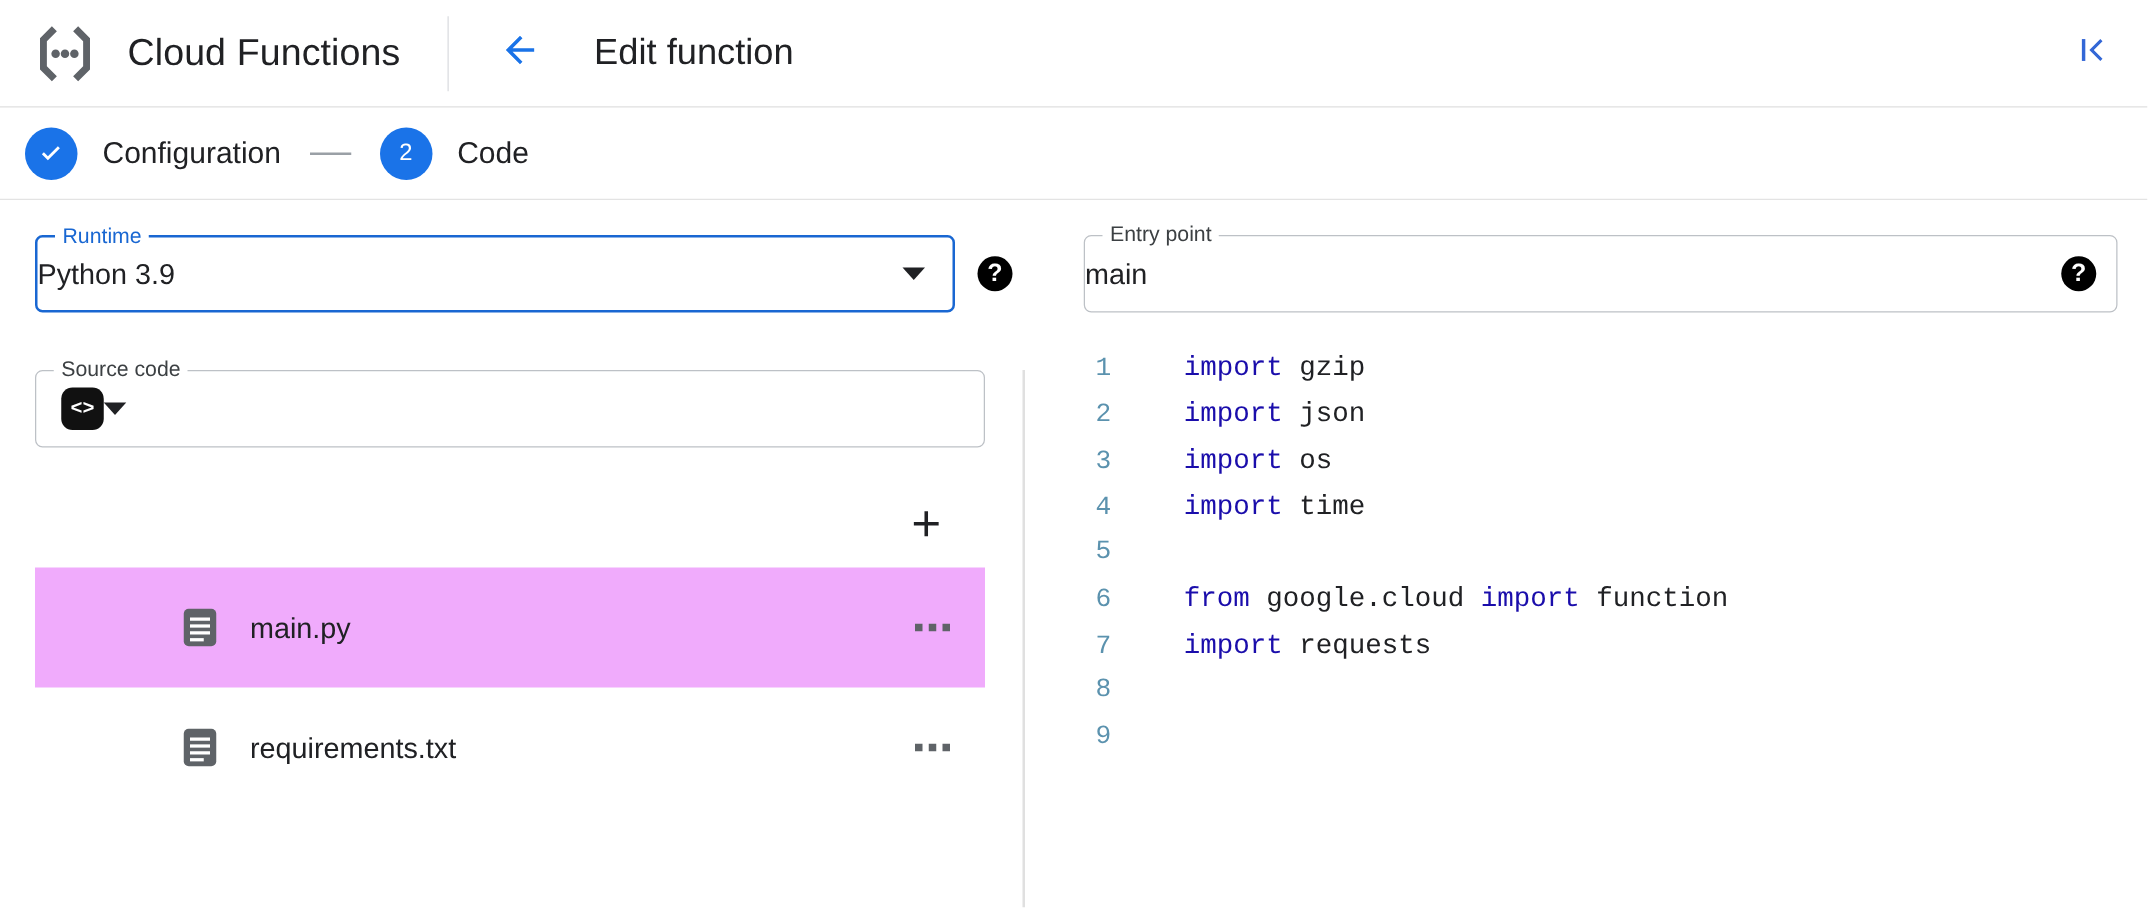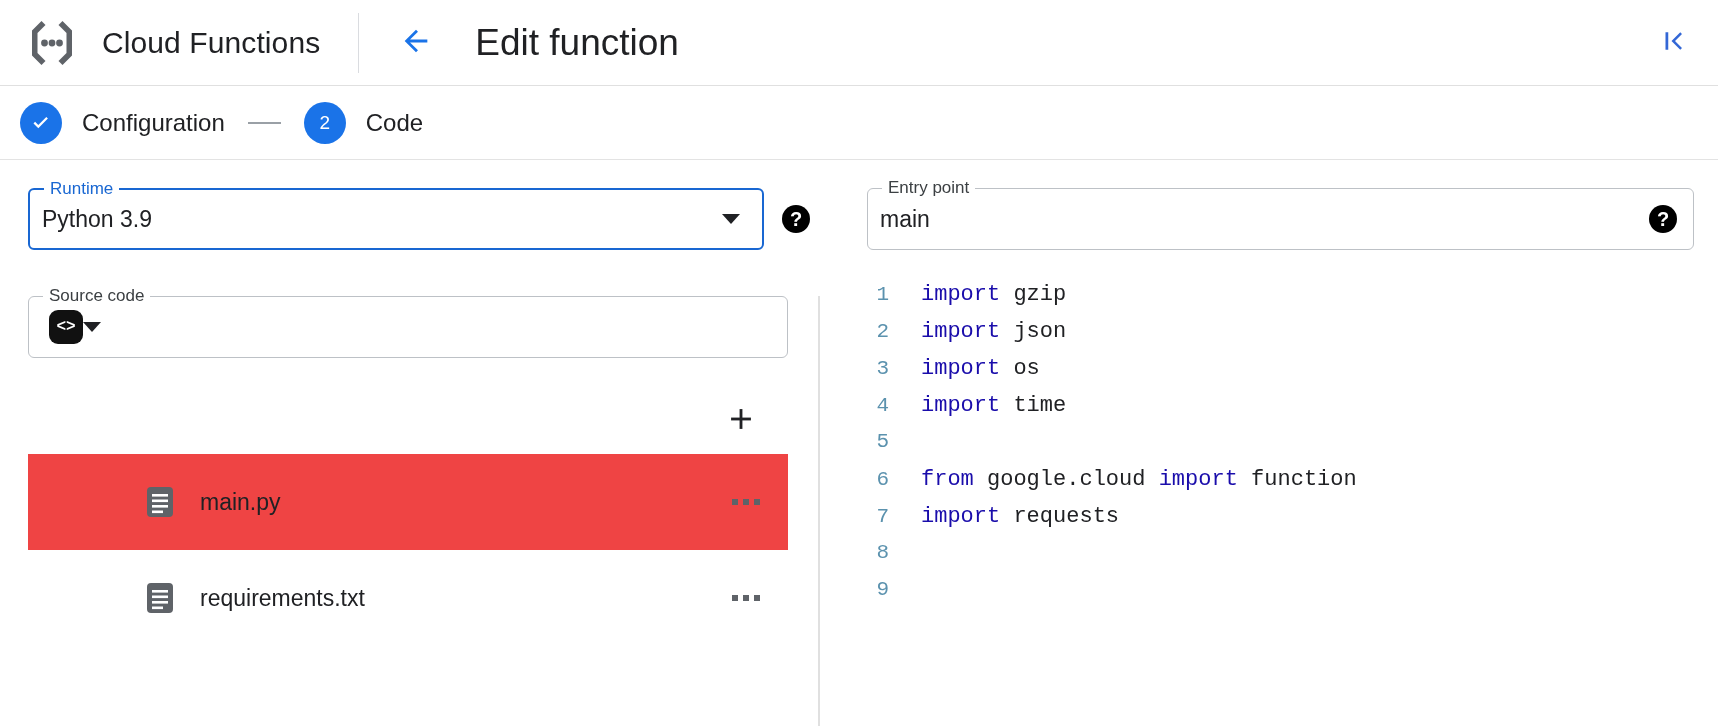--- a/index.html
+++ b/index.html
@@ -32,21 +32,21 @@
   .appbar-divider {
     width: 1px; height: 60px; background: #dadce0;
     margin-left: 38px; margin-right: 0; flex:none;
   }
   .back-btn {
     margin-left: 36px; width: 42px; height: 42px;
     display:flex; align-items:center; justify-content:center;
     cursor: pointer; flex:none;
   }
   .page-title {
-    font-size: 37px; color: #202124; margin-left: 38px; white-space:nowrap;
+    font-size: 29px; color: #202124; margin-left: 38px; white-space:nowrap;
     font-weight: 400;
   }
   .appbar-spacer { flex: 1 1 auto; }
   .collapse-btn {
     width: 44px; height: 44px; margin-right: 22px;
     display:flex; align-items:center; justify-content:center; cursor:pointer; flex:none;
   }
 
   
   .stepper {
@@ -97,21 +97,21 @@
     background: #fff;
     padding: 0 6px;
     font-size: 17px;
     color: #3c4043;
     line-height: 20px;
     white-space: nowrap;
   }
   .field.focused .field-label { color: #1967d2; font-weight: 500; }
   .field-value {
     font-size: 23px; color: #202124;
-    padding-left: 12px; white-space: nowrap;
+    padding-left: 0; white-space: nowrap;
     flex: 1 1 auto; overflow:hidden;
   }
   .caret-down {
     width: 0; height: 0; flex:none;
     border-left: 9px solid transparent;
     border-right: 9px solid transparent;
     border-top: 10px solid #202124;
     margin-right: 22px;
   }
   .help-icon {
@@ -159,21 +159,21 @@
     font-size: 40px; line-height: 1; color:#202124; font-weight: 300;
   }
 
   
   .file-list { position:absolute; left: 28px; top: 294px; width: 760px; }
   .file-row {
     height: 96px; display:flex; align-items:center;
     padding-left: 118px; padding-right: 24px;
     cursor:pointer; position: relative;
   }
-  .file-row.selected { background: #ef4444; text-align: right; }
+  .file-row.selected { background: #f0abfc; text-align: right; }
   .file-icon { width: 28px; height: 32px; flex:none; }
   .file-name { font-size: 23px; color:#202124; margin-left: 26px; white-space:nowrap; }
   .file-spacer { flex:1 1 auto; }
   .kebab {
     display:flex; align-items:center; gap:5px; flex:none; cursor:pointer;
     padding: 8px 4px;
   }
   .kebab i { width:6px; height:6px; background:#5f6368; display:block; }
 
   
@@ -185,21 +185,21 @@
   
   .editor { position:absolute; left: 0; top: 122px; right: 0; bottom: 0; overflow: hidden; }
   .code-line { display:flex; align-items:baseline; height: 37px; }
   .ln {
     width: 68px; text-align: right; flex:none;
     color:#3f7fa0; font-size: 21px;
     font-family: "Liberation Mono", monospace;
     opacity: .85;
   }
   .code-text {
-    margin-left: 32px;
+    margin-left: 58px;
     font-size: 22px;
     font-family: "Liberation Mono", monospace;
     color: #202124; white-space: pre;
   }
   .kw { color: #1a0dab; }
 </style>
 </head>
 <body>
 
 <div class="page">

